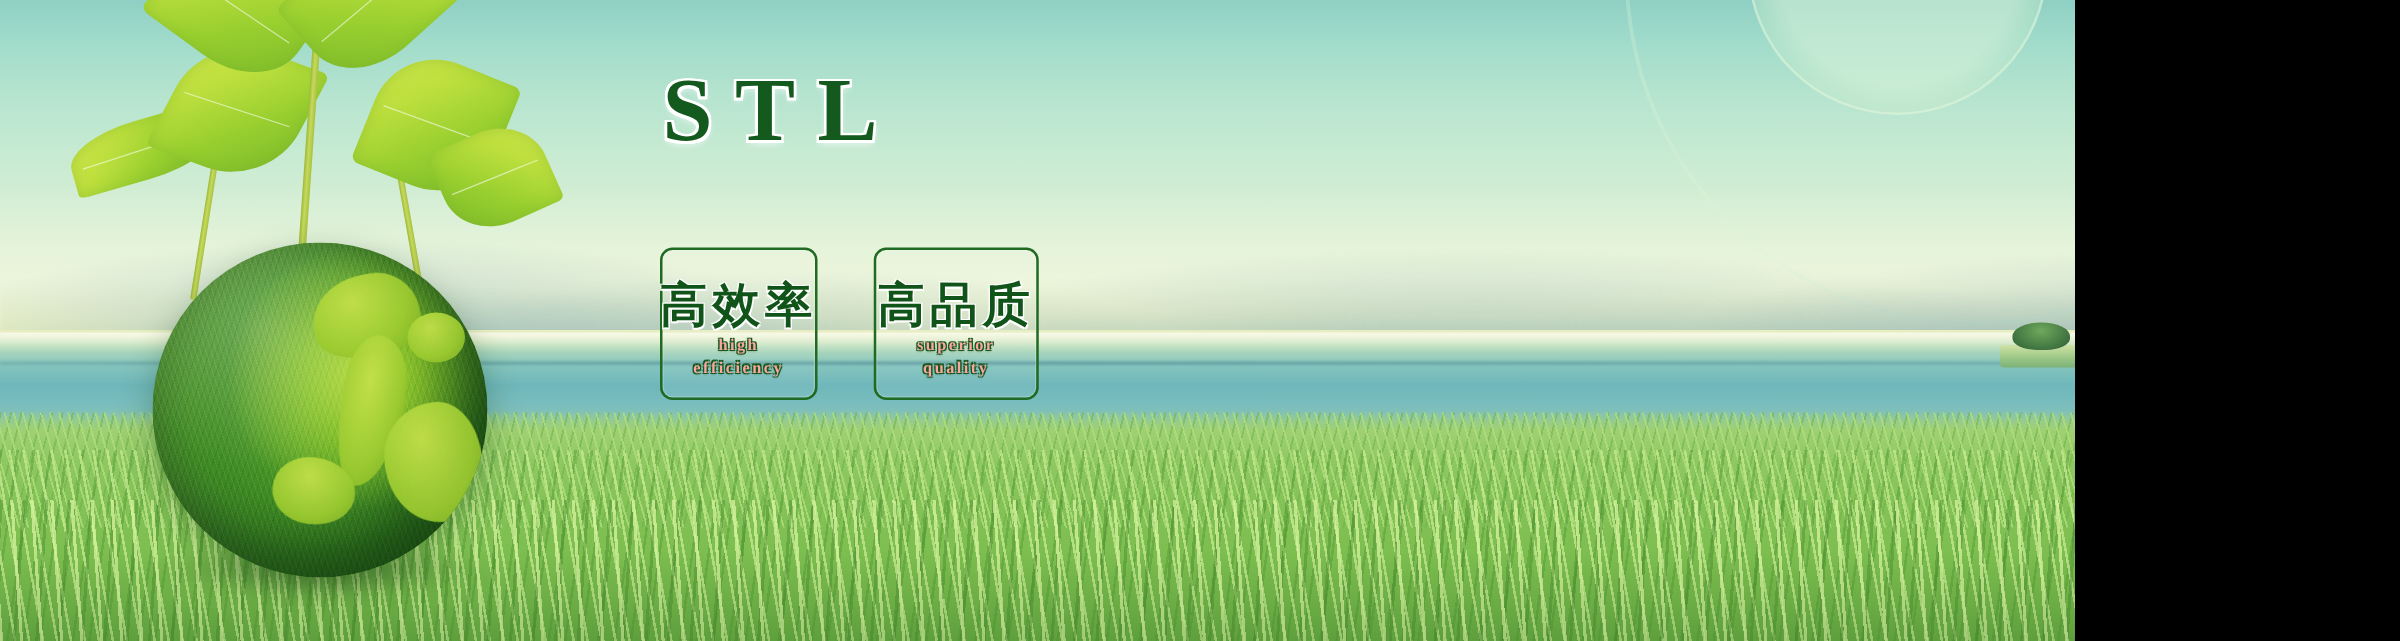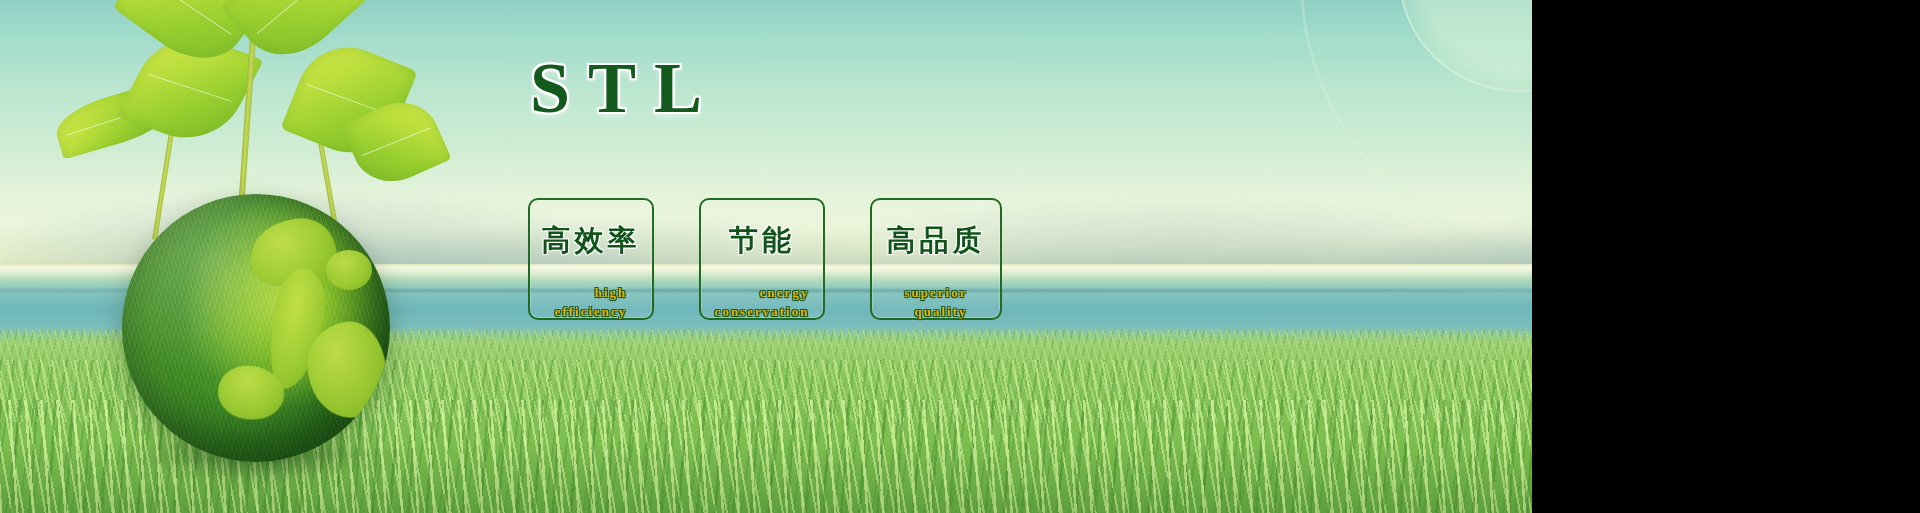--- a/index.html
+++ b/index.html
@@ -6,21 +6,21 @@
   * { margin:0; padding:0; box-sizing:border-box; }
   html,body{
     width:1920px; height:513px; overflow:hidden;
     font-family:"Liberation Sans", sans-serif;
     background:#000;
   }
 
   
   .banner{
     position:relative;
-    width:1532px; height:513px;
+    width:1660px; height:513px;
     overflow:hidden;
   }
 
   
   .sky{
     position:absolute; left:0; top:0; width:1920px; height:300px;
     background:
       linear-gradient(180deg,
         #8fd0c4 0%,
         #a2dccb 12%,
@@ -333,34 +333,34 @@
     border-radius:10px;
     background:rgba(255,255,255,.05);
     display:flex; flex-direction:column;
     align-items:center; justify-content:flex-start;
     padding-top:24px;
     box-shadow:0 0 0 1px rgba(255,255,255,.22) inset;
   }
   .feature.wide{ width:132px; }
   .feature-cn{
     font-family:"Liberation Serif", serif;
-    font-size:29px; font-weight:700; letter-spacing:4px;
+    font-size:38px; font-weight:700; letter-spacing:4px;
     color:#11541a;
     text-shadow:
       -1px -1px 0 rgba(255,255,255,.95), 1px -1px 0 rgba(255,255,255,.95),
       -1px  1px 0 rgba(255,255,255,.95), 1px  1px 0 rgba(255,255,255,.95);
     white-space:nowrap;
     line-height:1.12;
   }
   .feature-en{
-    margin-top:28px;
+    margin-top:0;
     font-family:"Liberation Serif", serif;
     font-size:13px; font-weight:700; letter-spacing:2px;
-    color:#eab308;
-    text-align:right; line-height:1.45;
+    color:#fca5a5;
+    text-align:center; line-height:1.45;
     text-shadow:
       -1px -1px 0 #17571b, 1px -1px 0 #17571b,
       -1px  1px 0 #17571b, 1px  1px 0 #17571b,
        0 1px 2px rgba(10,50,12,.6);
     white-space:pre-line;
   }
 </style>
 </head>
 <body>
 
@@ -449,25 +449,20 @@
 
     <div class="features">
 
       <div class="feature">
         <div class="feature-cn">高效率</div>
         <div class="feature-en">high
 efficiency</div>
       </div>
 
 
-      <div class="feature">
-        <div class="feature-cn">节能</div>
-        <div class="feature-en">energy
-conservation</div>
-      </div>
 
       <div class="feature wide">
         <div class="feature-cn">高品质</div>
         <div class="feature-en">superior
 quality</div>
       </div>
 
     </div>
   </div>
 </div>

